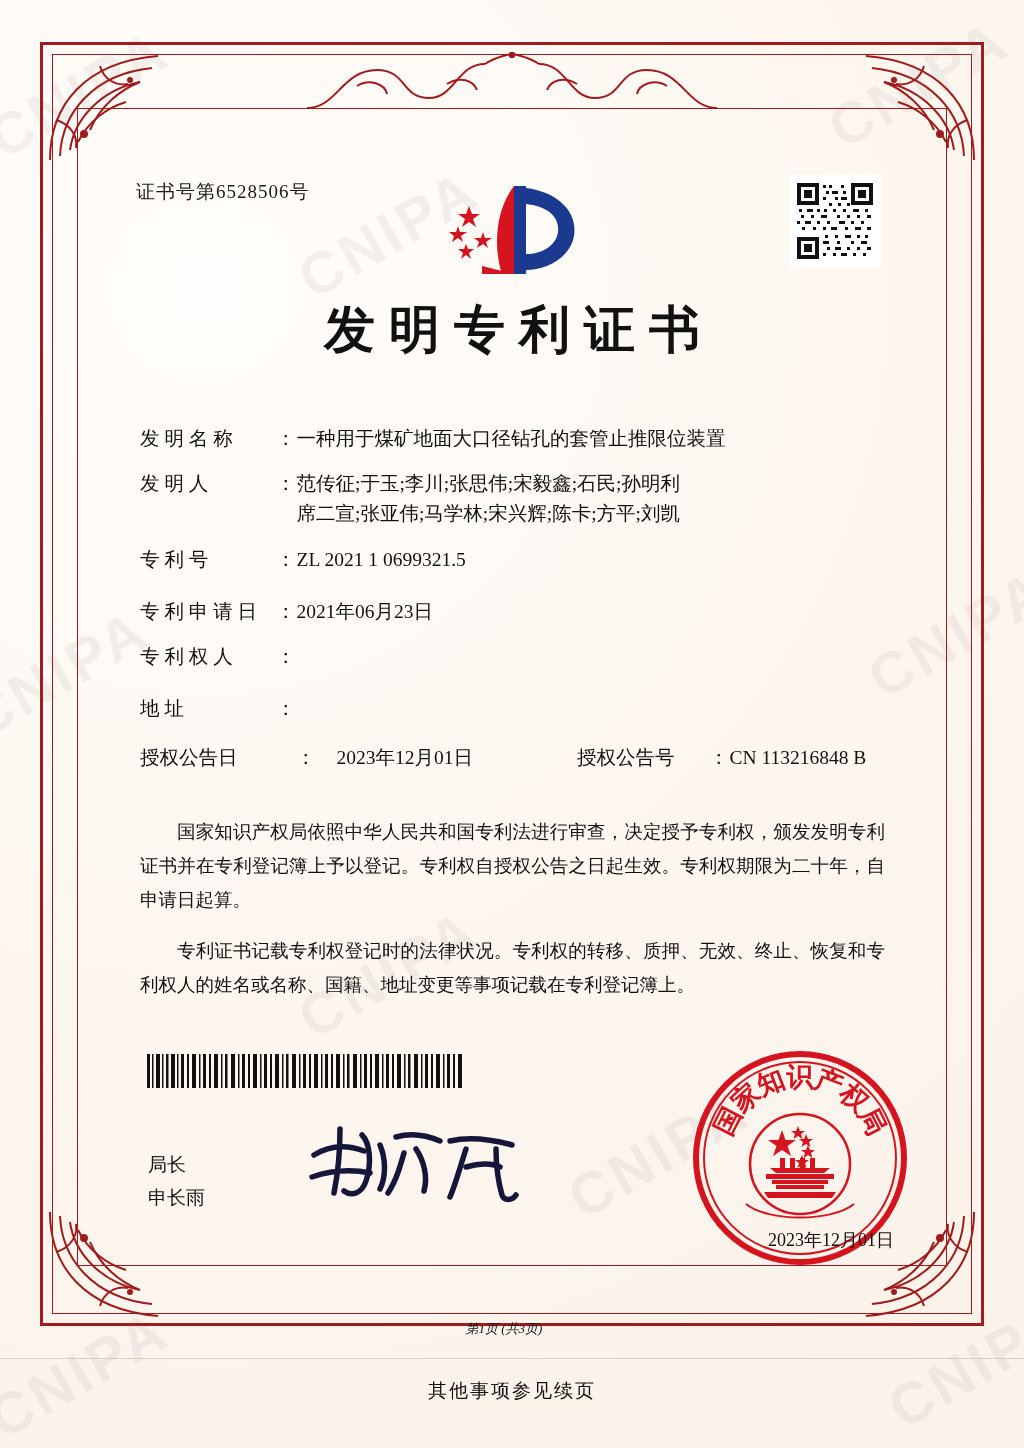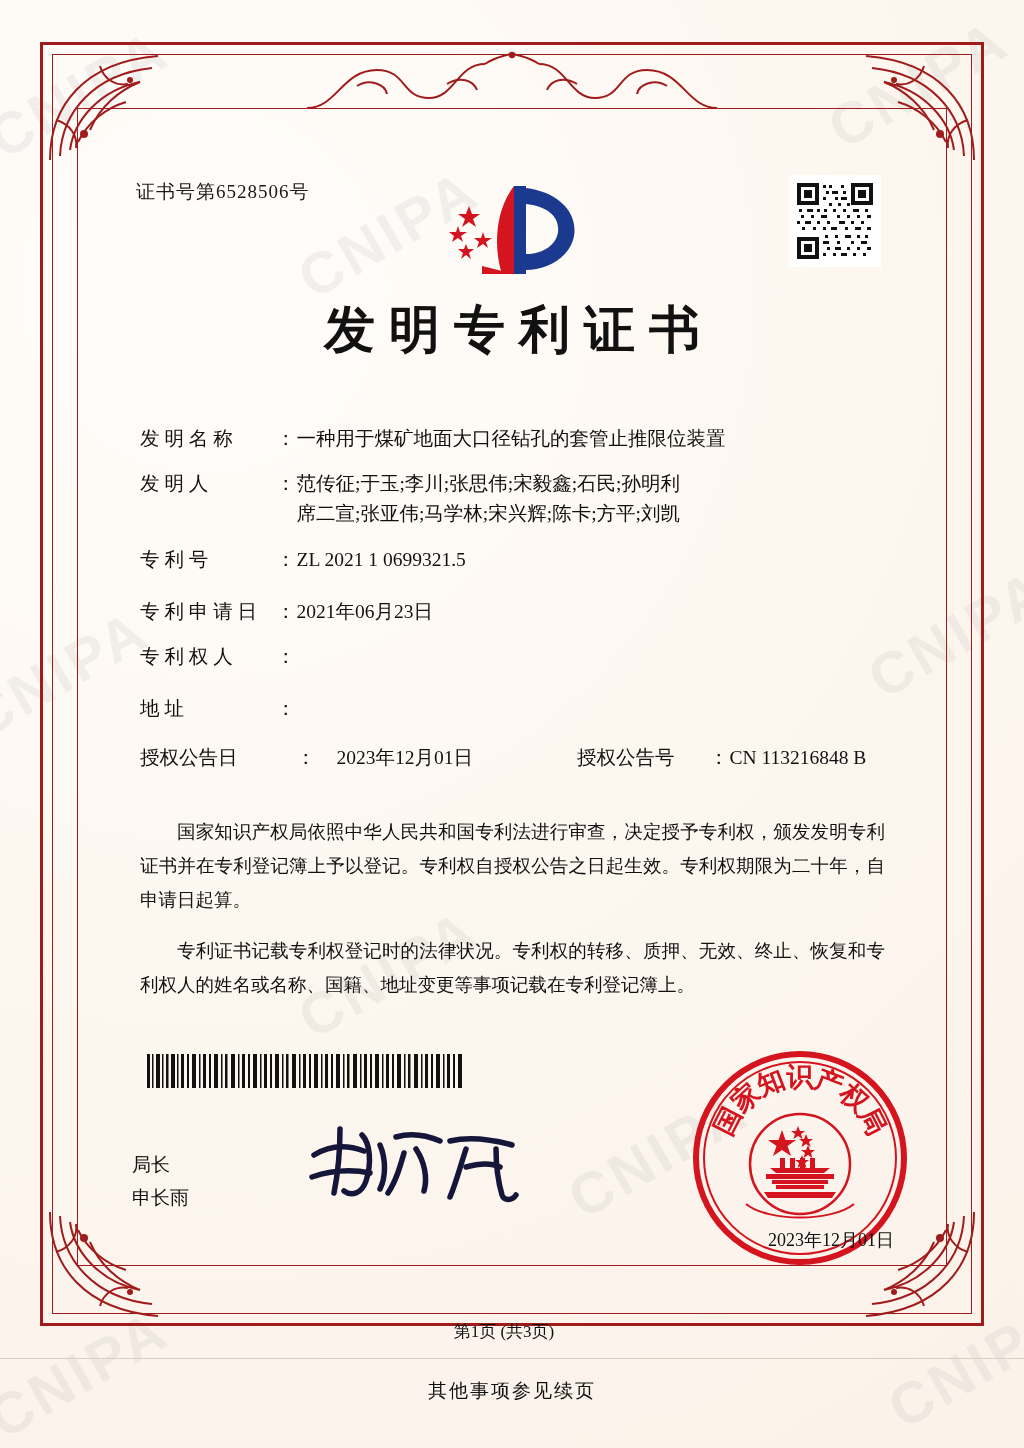--- a/index.html
+++ b/index.html
@@ -184,21 +184,21 @@
   .barcode {
     position: absolute;
     left: 147px;
     top: 1054px;
     width: 318px;
     height: 34px;
   }
 
   .signature-block {
     position: absolute;
-    left: 132px;
+    left: 148px;
     top: 1148px;
     font-size: 19px;
     line-height: 1.75;
     color: #111;
   }
   .sign-img {
     position: absolute;
     left: 300px;
     top: 1115px;
     width: 240px;
@@ -220,22 +220,23 @@
     font-size: 18px;
     color: #111;
     background: rgba(253,250,246,0.0);
   }
 
   .page-no {
     position: absolute;
     left: 0; right: 16px;
     top: 1320px;
     text-align: center;
-    font-size: 17px;
+    font-size: 13px;
     color: #111;
+    font-style: italic;
   }
   .footer-note {
     position: absolute;
     left: 0; right: 0;
     top: 1378px;
     text-align: center;
     font-size: 19px;
     color: #111;
     letter-spacing: 2px;
   }

